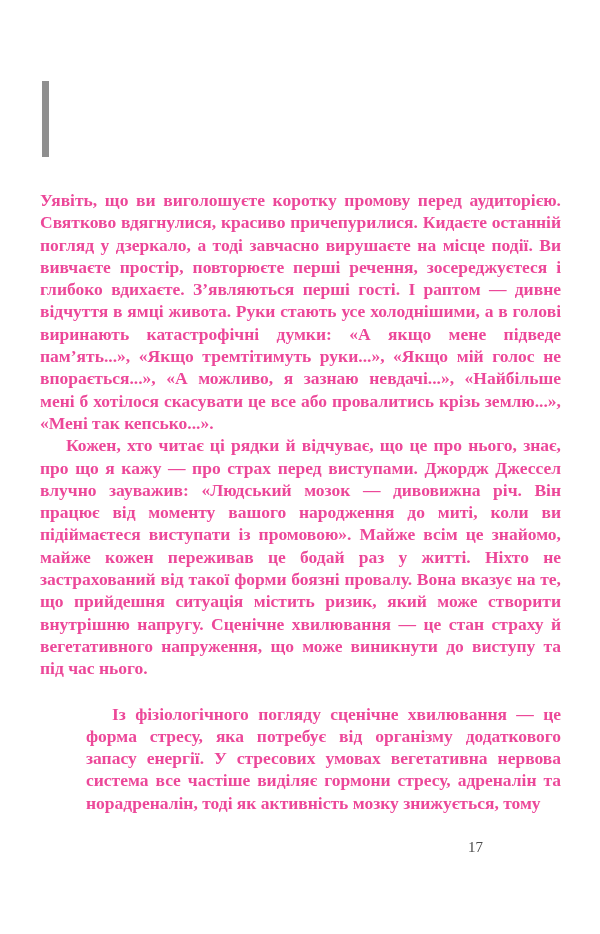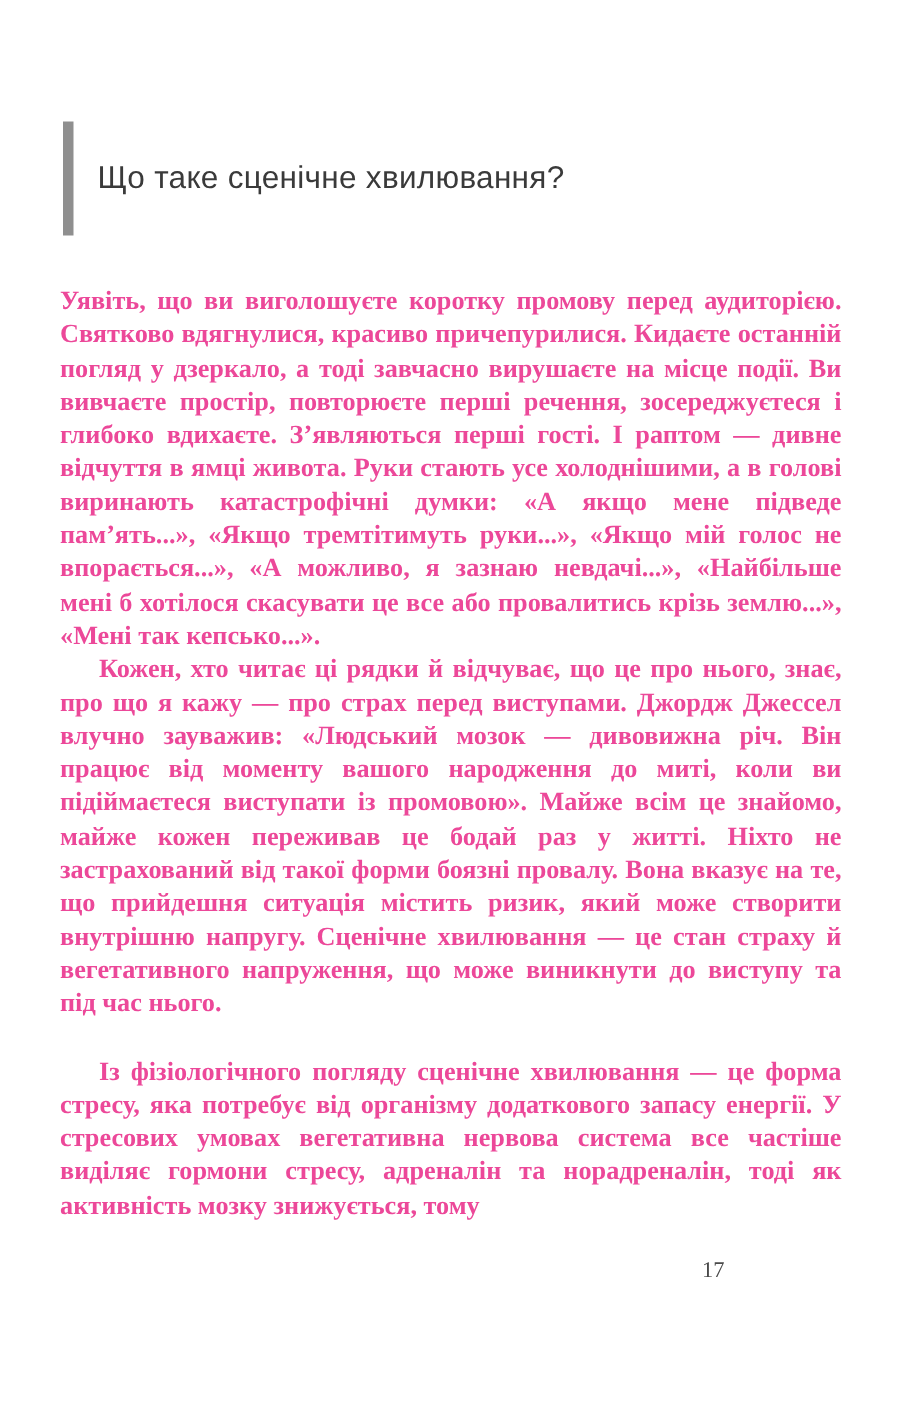--- a/index.html
+++ b/index.html
@@ -42,39 +42,38 @@
     font-size: 17.5px;
     line-height: 22.3px;
     font-weight: 700;
     color: #ec4899;
     text-align: justify;
     hyphens: auto;
     -webkit-hyphens: auto;
   }
   .body-text p { text-indent: 26px; }
   .body-text p.no-indent { text-indent: 0; }
-  .body-text p.spaced { margin-top: 23px; }
+  .body-text p.spaced { margin-top: 23px; margin-left: 46px; }
   .page-number {
     position: absolute;
     top: 839px;
     left: 468px;
     font-family: "Liberation Serif", serif;
     font-size: 15px;
     font-weight: 400;
     color: #4a4a4a;
   }
 </style>
 </head>
 <body>
 
 <div class="page">
 
   <div class="heading-block">
     <div class="accent-bar"></div>
-    <h1 class="page-title">Що таке сценічне хвилювання?</h1>
   </div>
 
   <div class="body-text">
     <p class="no-indent">Уявіть, що ви виголошуєте коротку промову перед аудиторією. Святково вдягнулися, красиво причепурилися. Кидаєте останній погляд у дзеркало, а тоді завчасно вирушаєте на місце події. Ви вивчаєте простір, повторюєте перші речення, зосереджуєтеся і глибоко вдихаєте. З’являються перші гості. І раптом — дивне відчуття в ямці живота. Руки стають усе холоднішими, а в голові виринають катастрофічні думки: «А якщо мене підведе пам’ять...», «Якщо тремтітимуть руки...», «Якщо мій голос не впорається...», «А можливо, я зазнаю невдачі...», «Найбільше мені б хотілося скасувати це все або провалитись крізь землю...», «Мені так кепсько...».</p>
     <p>Кожен, хто читає ці рядки й відчуває, що це про нього, знає, про що я кажу — про страх перед виступами. Джордж Джессел влучно зауважив: «Людський мозок — дивовижна річ. Він працює від моменту вашого народження до миті, коли ви підіймаєтеся виступати із промовою». Майже всім це знайомо, майже кожен переживав це бодай раз у житті. Ніхто не застрахований від такої форми боязні провалу. Вона вказує на те, що прийдешня ситуація містить ризик, який може створити внутрішню напругу. Сценічне хвилювання — це стан страху й вегетативного напруження, що може виникнути до виступу та під час нього.</p>
     <p class="spaced">Із фізіологічного погляду сценічне хвилювання — це форма стресу, яка потребує від організму додаткового запасу енергії. У стресових умовах вегетативна нервова система все частіше виділяє гормони стресу, адреналін та норадреналін, тоді як активність мозку знижується, тому</p>
   </div>
 
   <div class="page-number">17</div>
 

